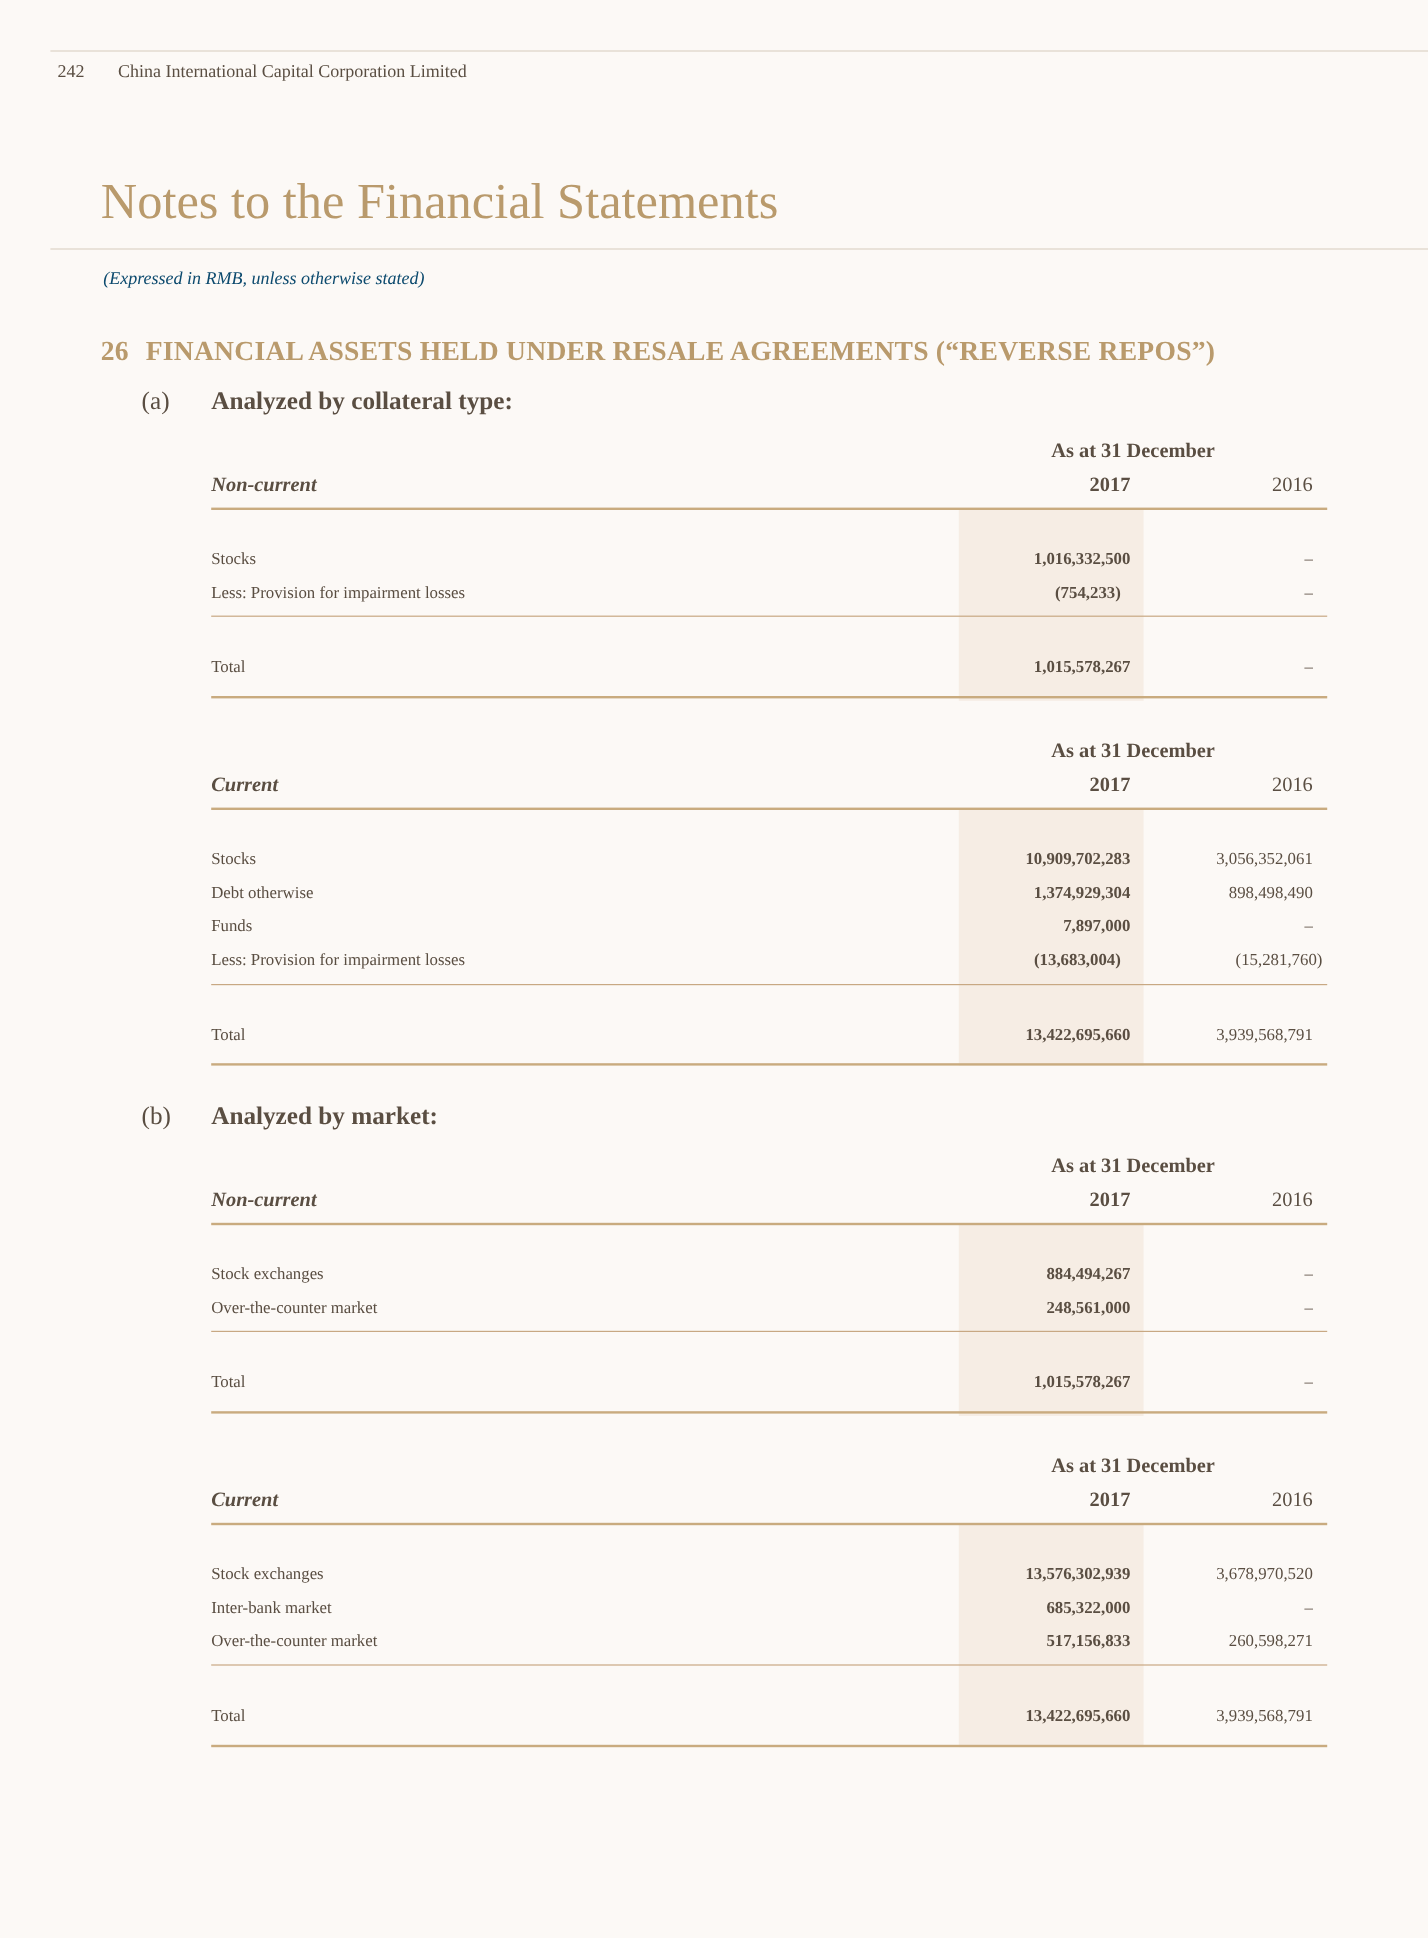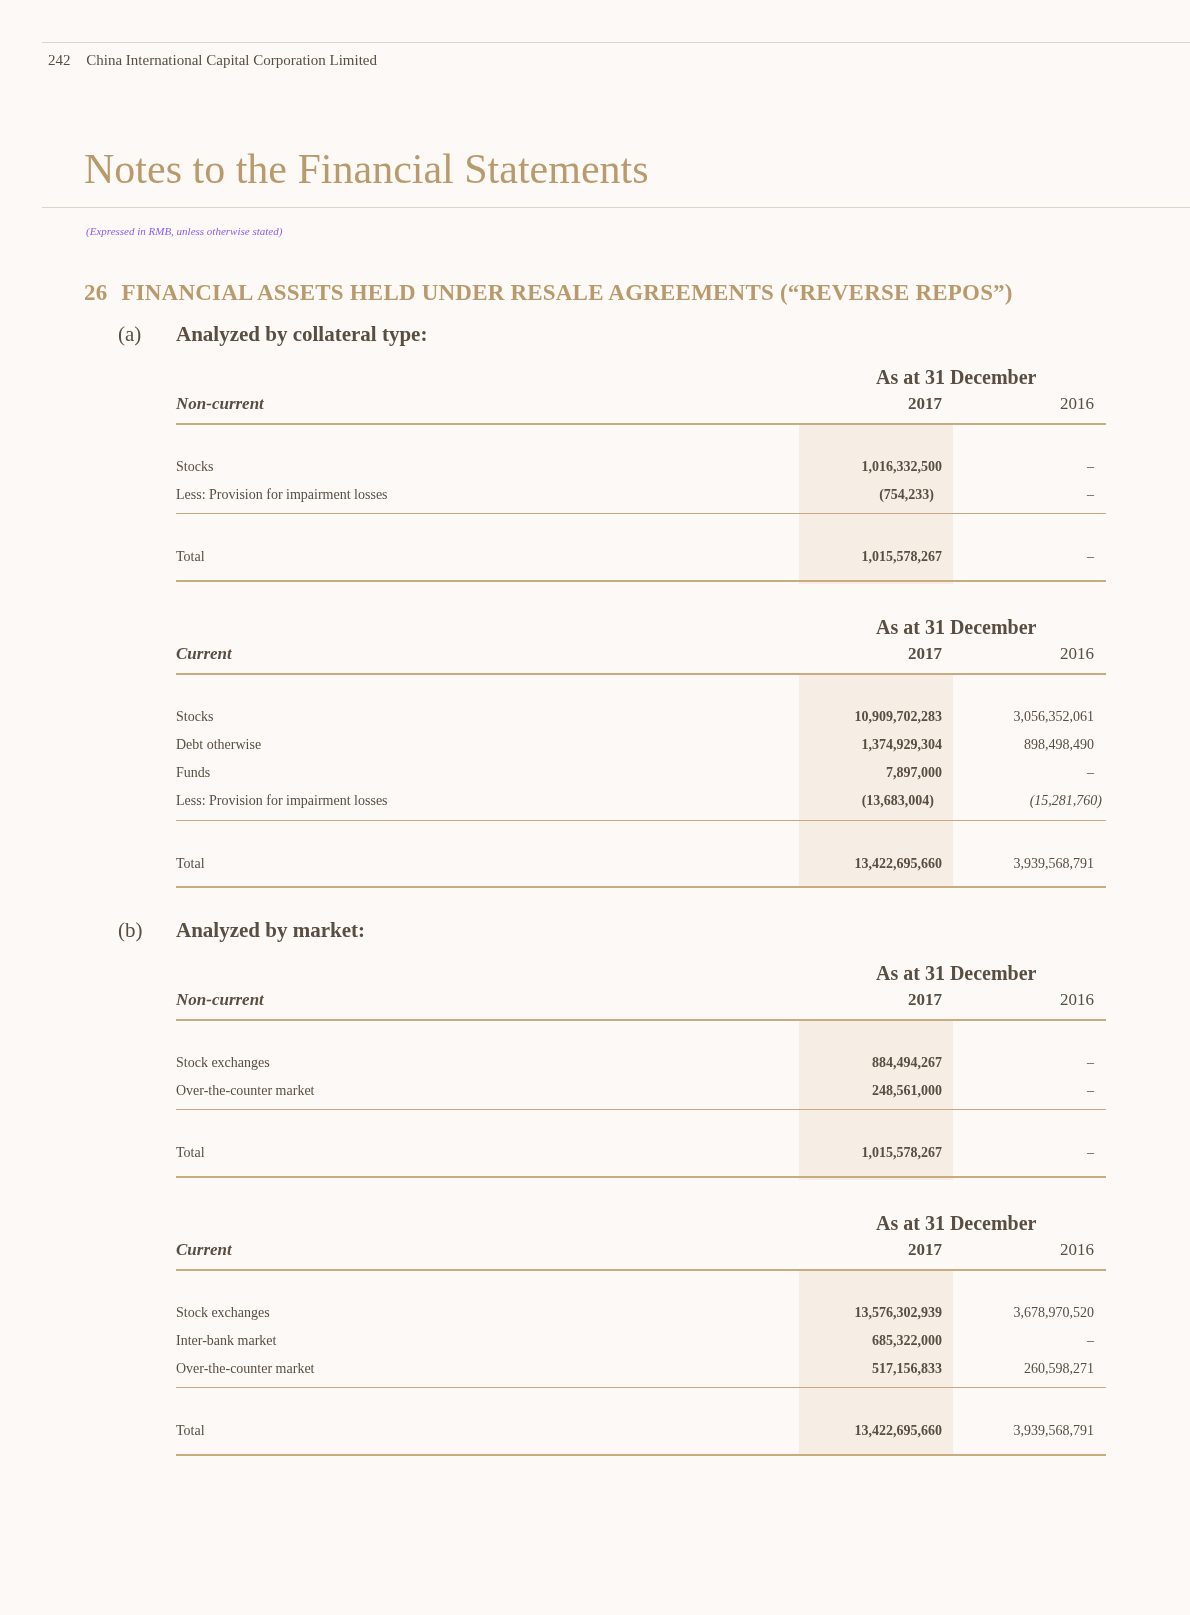--- a/index.html
+++ b/index.html
@@ -6,45 +6,45 @@
   body {
     width: 1190px; height: 1615px;
     background: #fcf9f6;
     font-family: "Liberation Serif", "DejaVu Serif", serif;
     color: #5a4e42;
     position: relative;
     overflow: hidden;
   }
   .rule-top { position: absolute; left: 42px; right: 0; top: 42px; height: 1px; background: #ddd3c6; }
   .running-head { position: absolute; left: 48px; top: 52px; font-size: 15px; color: #5a4e42; }
-  .running-head .pg { margin-right: 12px; }
+  .running-head .pg { margin-right: 24px; }
   .page-title { position: absolute; left: 84px; top: 145px; font-size: 42px; color: #b99a6c; font-weight: normal; margin: 0; }
   .rule-title { position: absolute; left: 42px; right: 0; top: 207px; height: 1px; background: #ddd3c6; }
-  .subtitle { position: absolute; left: 86px; top: 225px; font-size: 11px; font-style: italic; color: #8b5cf6; }
+  .subtitle { position: absolute; left: 86px; top: 225px; font-size: 15px; font-style: italic; color: #0c4a6e; }
   .note-heading { position: absolute; left: 84px; top: 280px; font-size: 23px; color: #b99a6c; font-weight: bold; letter-spacing: 0.2px; }
   .note-heading .num { margin-right: 14px; }
   .sub-heading { position: absolute; left: 118px; font-size: 21px; font-weight: bold; color: #5a4e42; }
   .sub-heading .lbl { display: inline-block; width: 58px; font-weight: normal; }
   .table {
     position: absolute; left: 176px; width: 930px;
   }
   .shade { position: absolute; left: 623px; width: 154px; background: #f6ede4; }
-  .hdr-as { position: absolute; left: 700px; font-size: 20px; font-weight: bold; color: #5a4e42; }
+  .hdr-as { position: absolute; left: 700px; font-size: 17px; font-weight: bold; color: #5a4e42; }
   .hdr-row { position: absolute; left: 0; width: 930px; font-size: 17px; }
   .hdr-row .cat { position: absolute; left: 0; font-weight: bold; font-style: italic; }
   .hdr-row .y1 { position: absolute; right: 164px; font-weight: bold; }
   .hdr-row .y2 { position: absolute; right: 12px; }
   .line { position: absolute; left: 0; width: 930px; height: 2px; background: #c9ab7f; }
   .line.thin { height: 1px; background: #c8a883; }
   .row { position: absolute; left: 0; width: 930px; font-size: 14px; height: 22px; }
   .row .lab { position: absolute; left: 0; }
   .row .v1 { position: absolute; right: 164px; font-weight: bold; }
   .row .v2 { position: absolute; right: 12px; }
   .row .v1.paren, .row .v2.paren { right: 172px; }
-  .row .v2.paren { right: 4px; font-style: italic; }
+  .row .v2.paren { right: 4px; }
 </style>
 </head>
 <body>
 
 <div class="rule-top"></div>
 <div class="running-head">
   <span class="pg">242</span>
   <span>China International Capital Corporation Limited</span>
 </div>
 

